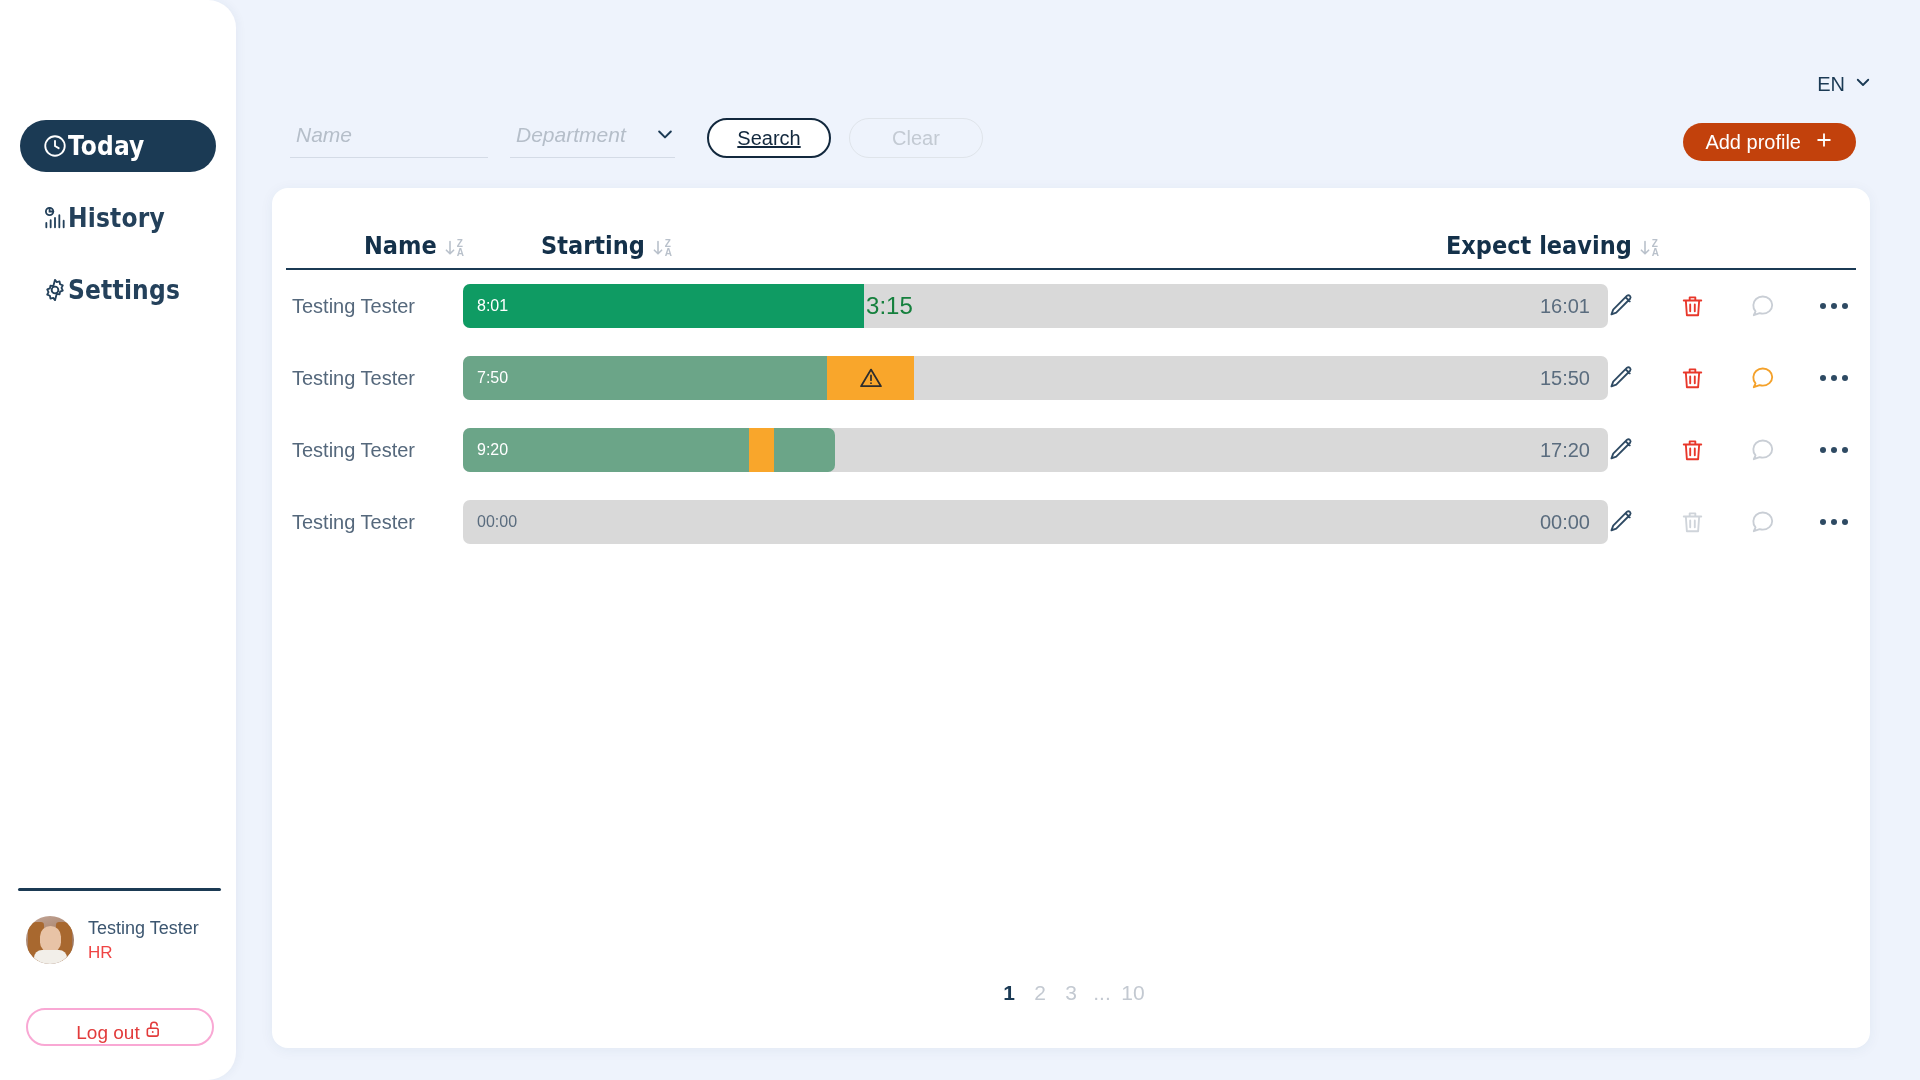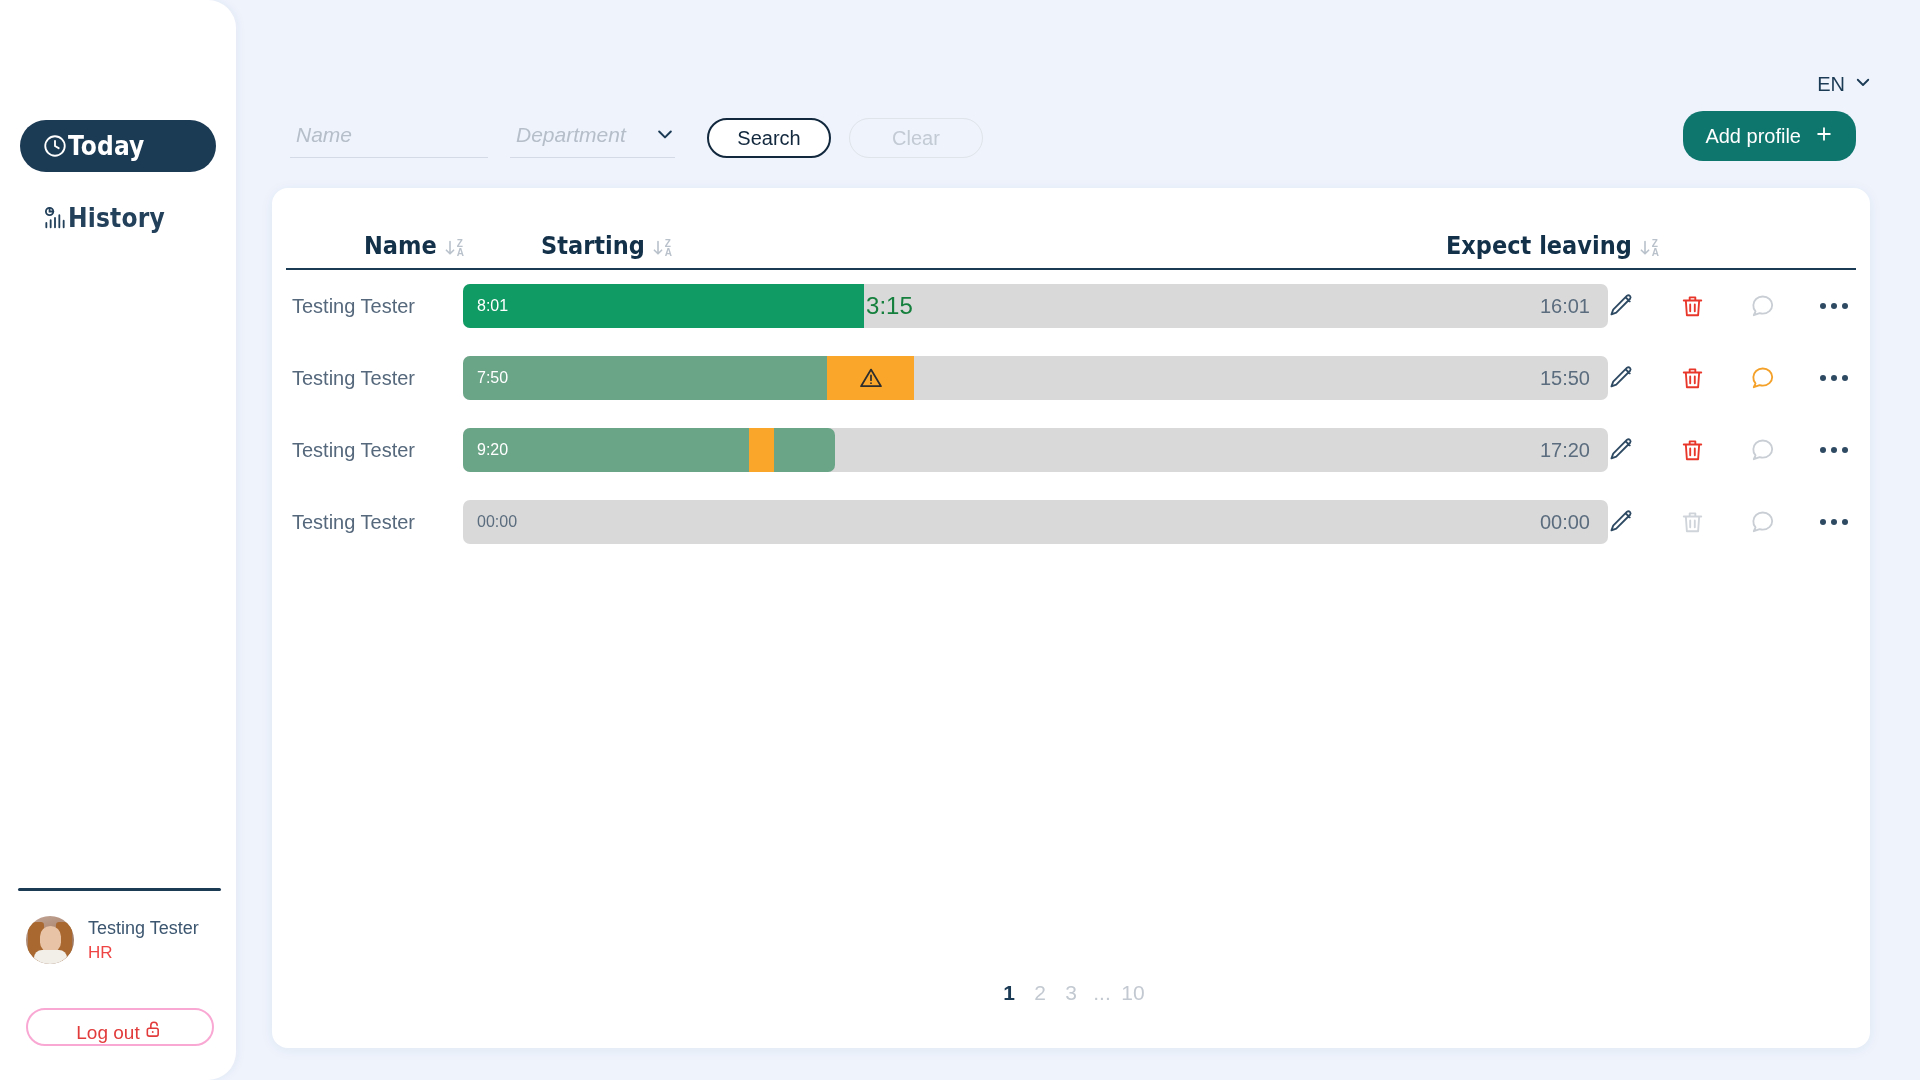--- a/index.html
+++ b/index.html
@@ -95,31 +95,32 @@
   .field.dept { margin-left: 22px; }
   .select-box {
     width: 165px; display: flex; align-items: center; justify-content: space-between;
     cursor: pointer;
   }
   .btn-search {
     margin-left: 32px; width: 124px; height: 40px;
     border: 2.5px solid #12283d; border-radius: 22px; background: #ffffff;
     color: #12283d; font-size: 20px; cursor: pointer;
     font-family: "Liberation Sans", sans-serif;
+    text-decoration: underline;
   }
   .btn-clear {
     margin-left: 18px; width: 134px; height: 40px;
     border: 1.5px solid #dfe4ea; border-radius: 22px; background: transparent;
     color: #c3cad3; font-size: 20px; cursor: pointer;
     font-family: "Liberation Sans", sans-serif;
   }
   .btn-add {
-    position: absolute; right: 64px; top: 111px;
-    height: 50px; padding: 0 22px;
-    background: #0f766e; border: none; border-radius: 20px;
+    position: absolute; right: 64px; top: 123px;
+    height: 38px; padding: 0 22px;
+    background: #c2410c; border: none; border-radius: 20px;
     color: #ffffff; font-size: 20px; cursor: pointer;
     display: flex; align-items: center; gap: 13px;
     font-family: "Liberation Sans", sans-serif;
   }
 
   
   .card {
     position: absolute; left: 272px; top: 188px;
     width: 1598px; height: 860px;
     background: #ffffff; border-radius: 16px;
@@ -224,20 +225,29 @@
         <span class="nav-icon">
           <svg viewBox="0 0 24 24" fill="none" stroke="#24415b" stroke-width="1.7" stroke-linecap="round">
             <circle cx="7" cy="6" r="3.4"></circle>
               <path d="M7 2.6V6h3.4"></path>
             <path d="M4 20.5v-4M8 20.5v-6.5M12 20.5v-8.5M16 20.5v-11M20 20.5v-6"></path>
           </svg>
         </span>
         <span class="nav-label">History</span>
       </div>
 
+      <div class="nav-item">
+        <span class="nav-icon">
+          <svg viewBox="0 0 24 24" fill="none" stroke="#24415b" stroke-width="1.7" stroke-linejoin="round">
+            <circle cx="12" cy="12" r="3.1"></circle>
+            <path d="M12 2.6l1.6 2.1 2.6-.6.5 2.6 2.5 1-1.2 2.4 1.2 2.4-2.5 1-.5 2.6-2.6-.6L12 21.4l-1.6-2.1-2.6.6-.5-2.6-2.5-1 1.2-2.4-1.2-2.4 2.5-1 .5-2.6 2.6.6z"></path>
+          </svg>
+        </span>
+        <span class="nav-label">Settings</span>
+      </div>
 
     </nav>
 
     <div class="user-sep"></div>
 
     <div class="user-block">
       <span class="avatar">
         <span class="hair-l"></span>
           <span class="hair-r"></span>
         <span class="face"></span>

